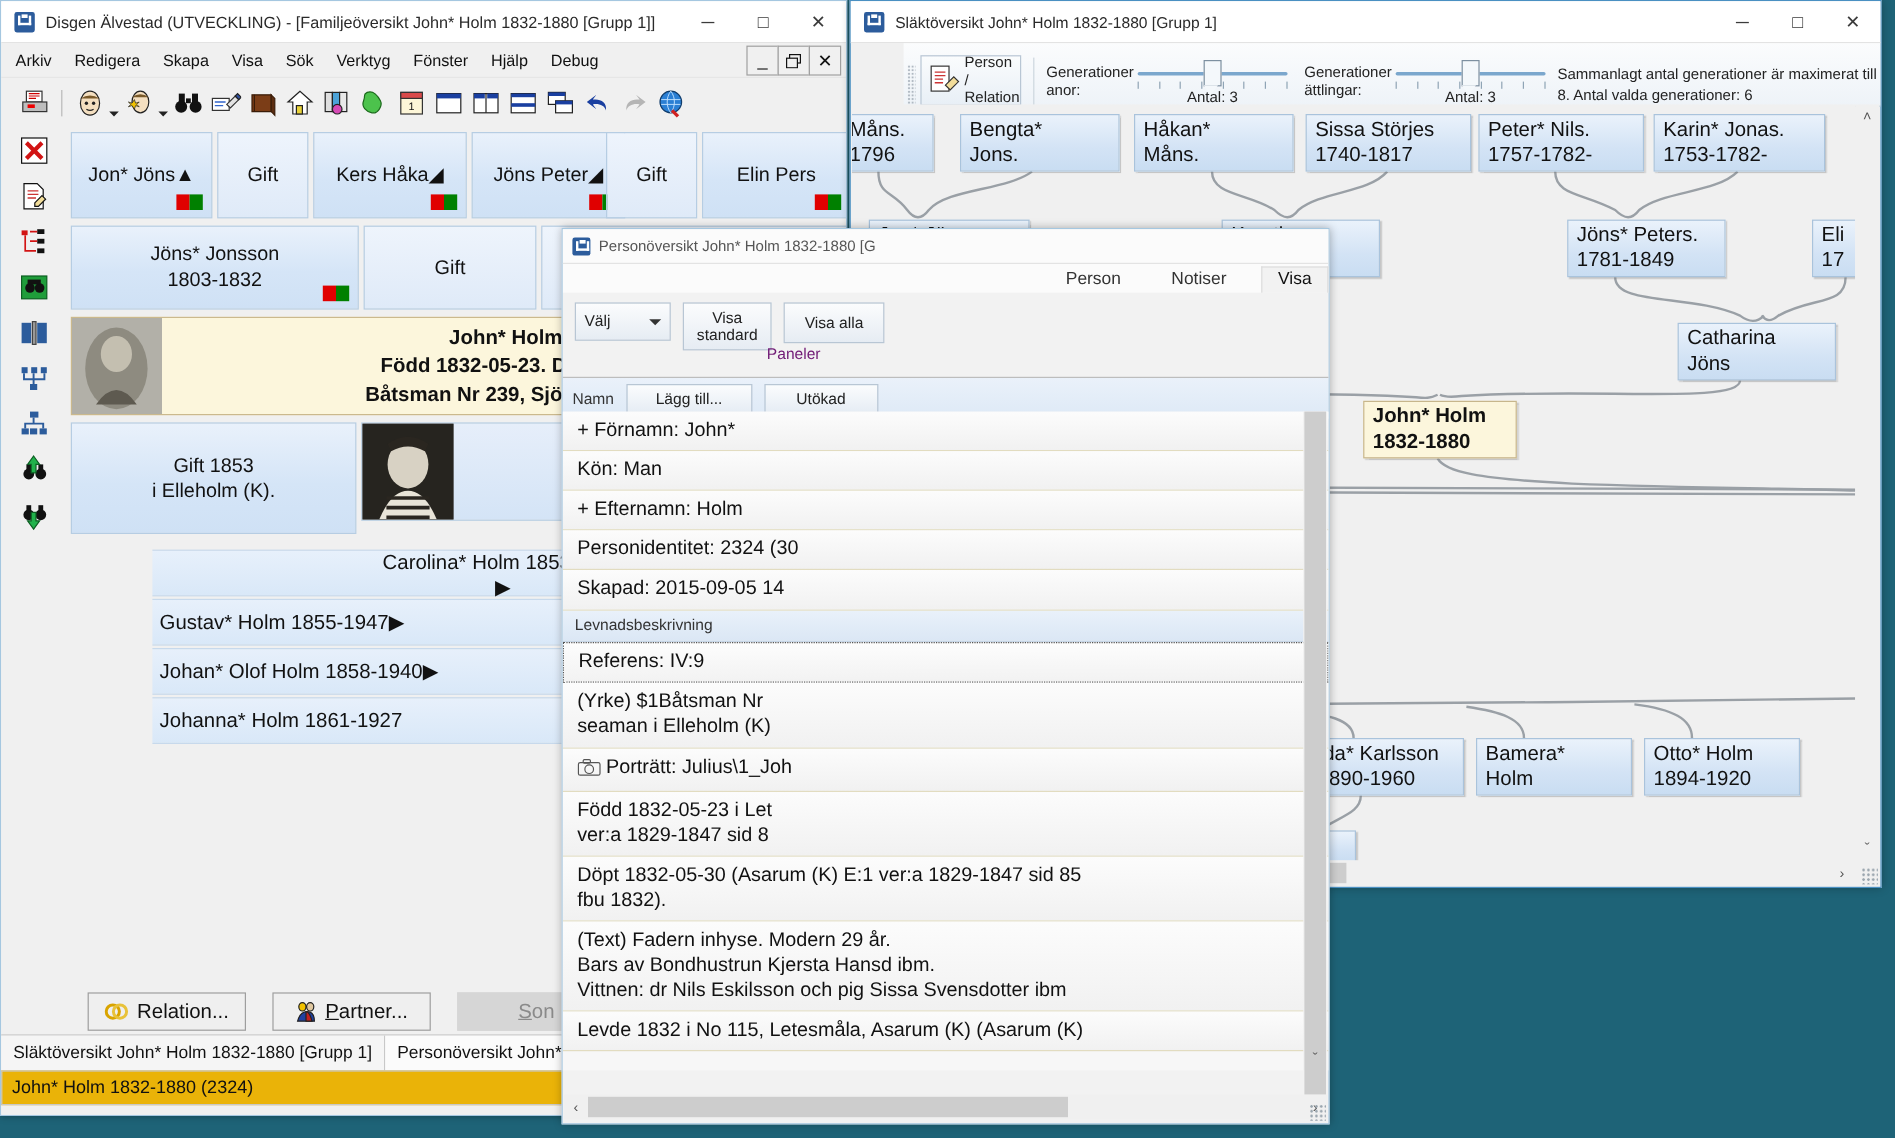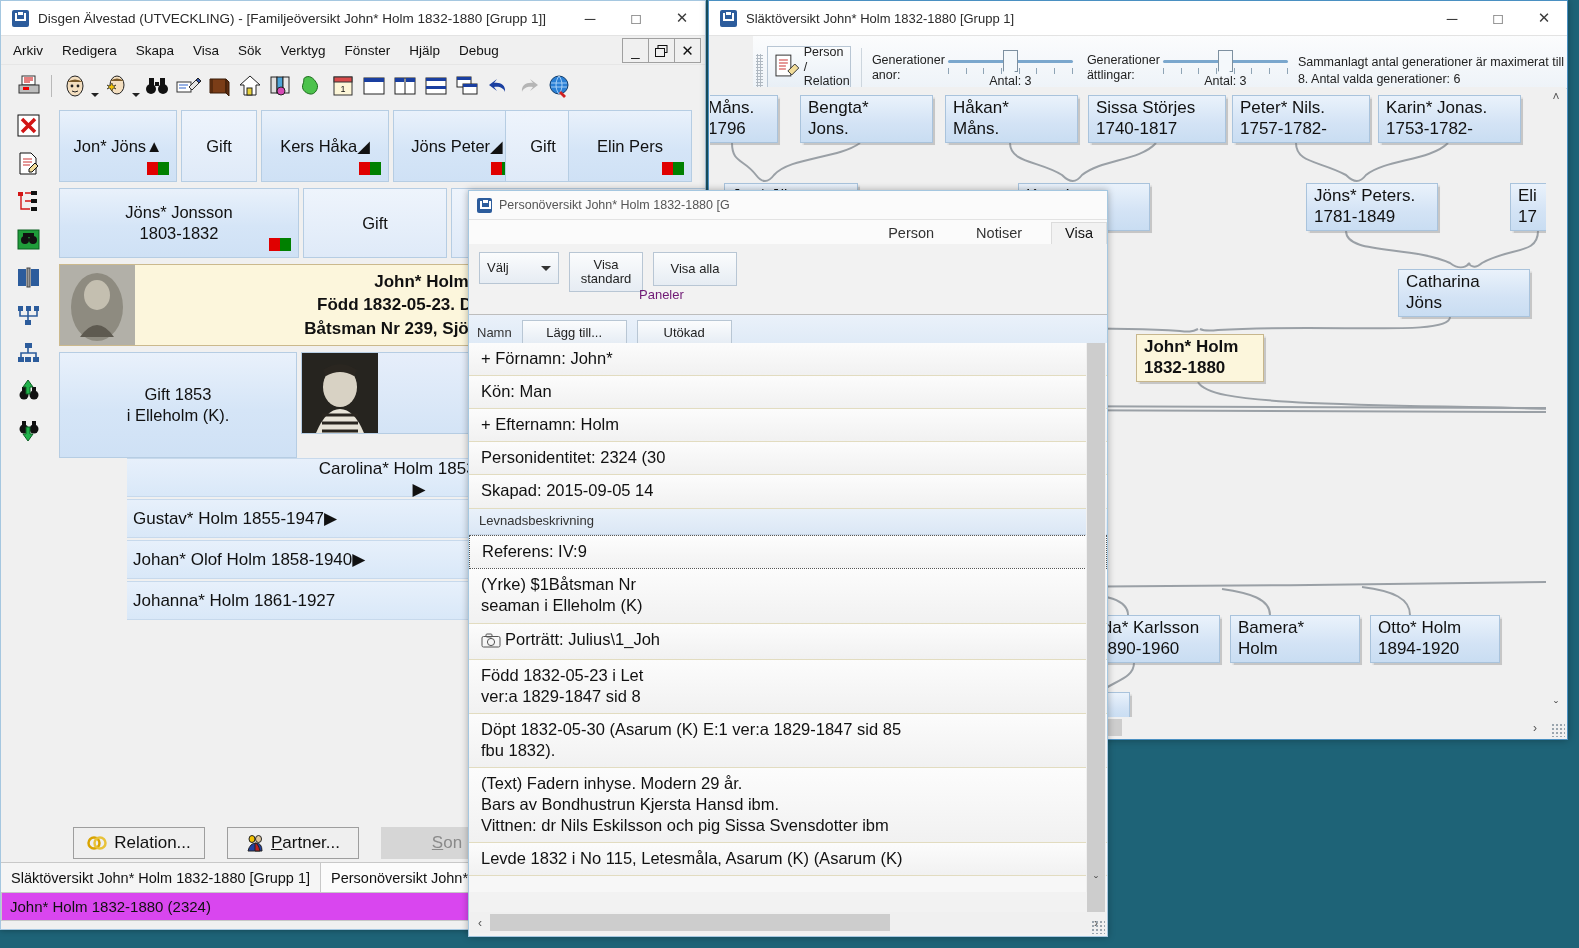--- a/index.html
+++ b/index.html
@@ -133,21 +133,21 @@
   #main-tabs{
     position:absolute;left:0;bottom:37px;height:29px;right:0;
     background:#e8e8e8;border-top:1px solid #c8c8c8;display:flex;align-items:stretch;
   }
   .mtab{
     display:flex;align-items:center;padding:0 10px;font-size:14.5px;color:#111;
     background:#f5f5f5;border-right:1px solid #c8c8c8;white-space:nowrap;
   }
   .mtab.active{background:#fbfbfb;}
   #main-status{
-    position:absolute;left:0;bottom:8px;height:27px;right:0;background:#d946ef;
+    position:absolute;left:0;bottom:8px;height:27px;right:0;background:#eab308;
     border:1px solid #c8c8c8;display:flex;align-items:center;padding-left:8px;
     font-size:15px;color:#111;
   }
 
   
   #person-window{
     left:468px;top:190px;width:640px;height:747px;
     background:#f2f2f2;border:1px solid #a5c7e0;box-shadow:0 0 7px rgba(0,0,0,.3);
   }
   #person-window .titlebar{height:28px;background:#fbfbfb;}
@@ -539,21 +539,21 @@
     <div class="fbox" style="left:338px;top:4px;width:128px;height:72px;">
       <span><span>Jöns Peter</span><span class="arrow">◢</span></span>
       <span class="flagmark">
           <i class="r"></i>
           <i class="g"></i>
         </span>
     </div>
     <div class="fbox plain" style="left:450px;top:4px;width:76px;height:72px;">
       <span>Gift</span>
     </div>
-    <div class="fbox" style="left:513px;top:4px;width:124px;height:72px;">
+    <div class="fbox" style="left:530px;top:4px;width:124px;height:72px;">
       <span>Elin Pers</span>
       <span class="flagmark">
           <i class="r"></i>
           <i class="g"></i>
         </span>
     </div>
 
     <div class="fbox" style="left:4px;top:82px;width:240px;height:70px;">
       <span>Jöns* Jonsson</span>
       <span>1803-1832</span>
@@ -576,21 +576,21 @@
             <path d="M20 72q17-24 34 0z" fill="#5e5a50"></path>
           </svg>
       </div>
       <div class="mtext">
         <span>John* Holm</span>
         <span>Född 1832-05-23. Död 188</span>
         <span>Båtsman Nr 239, Sjöman  i Ell</span>
       </div>
     </div>
 
-    <div class="fbox" style="left:4px;top:246px;width:238px;height:106px;">
+    <div class="fbox" style="left:4px;top:246px;width:238px;height:93px;">
       <span>Gift 1853</span>
       <span>i Elleholm (K).</span>
     </div>
     <div class="fbox-sp" style="left:246px;top:246px;width:408px;height:82px;">
       <div class="thumb">
         <svg width="76" height="80" viewBox="0 0 76 80">
             <rect width="76" height="80" fill="#26241f"></rect>
             <ellipse cx="38" cy="34" rx="17" ry="20" fill="#d8d2c4"></ellipse>
             <path d="M21 17q17-12 34 0l-3 6q-14-8-28 0z" fill="#2a2620"></path>
             <path d="M14 80q10-24 24-24t24 24z" fill="#e8e4d8"></path>

